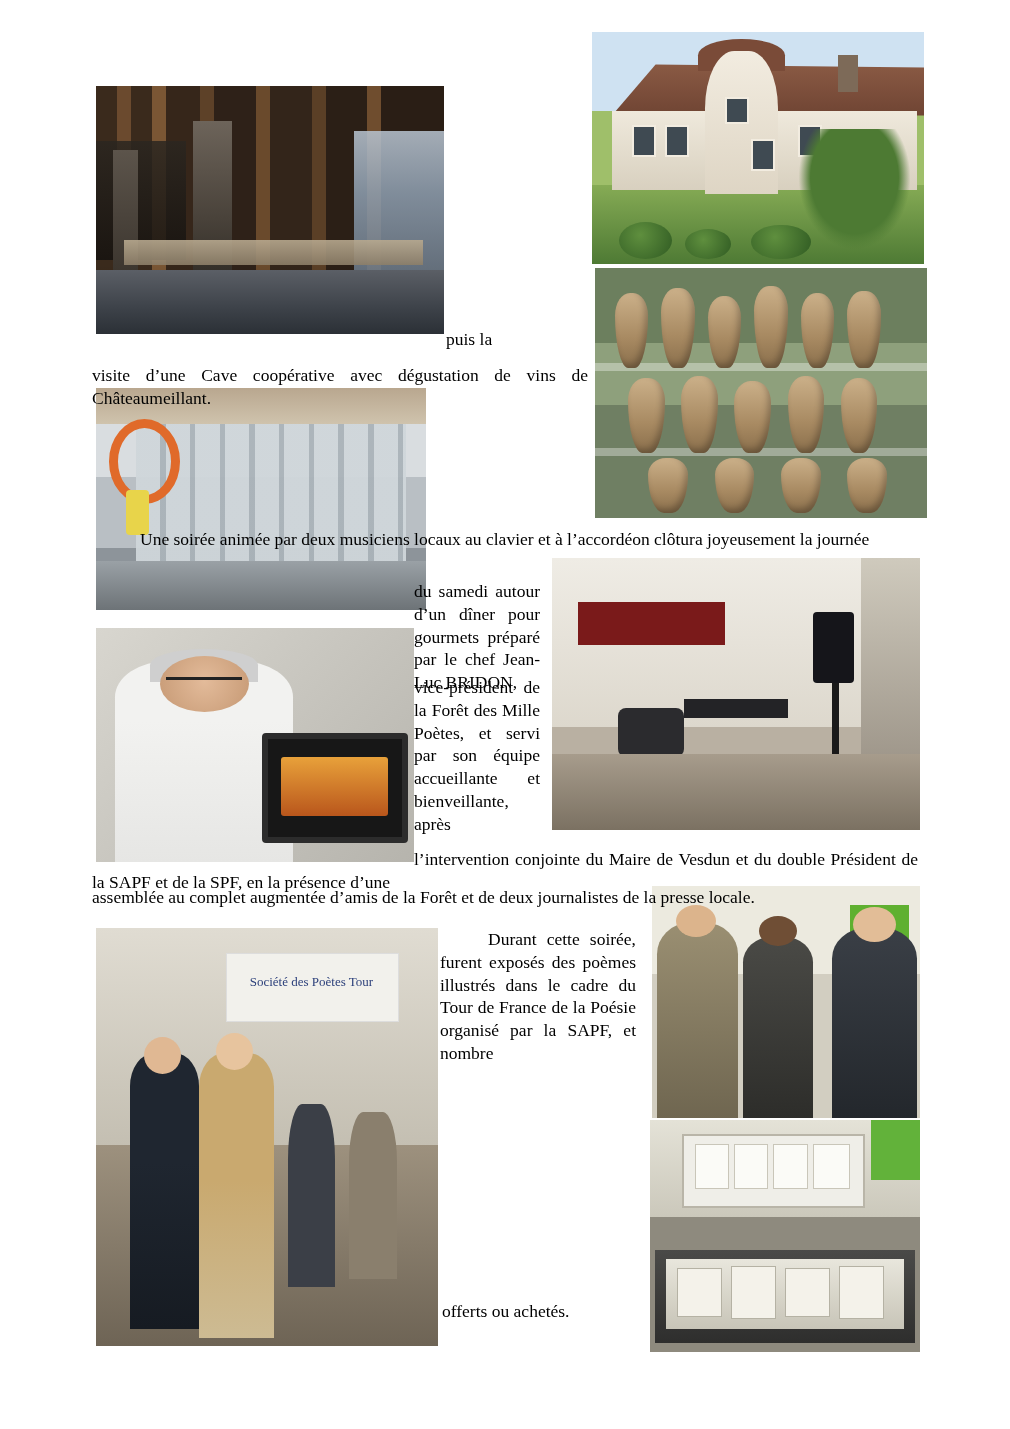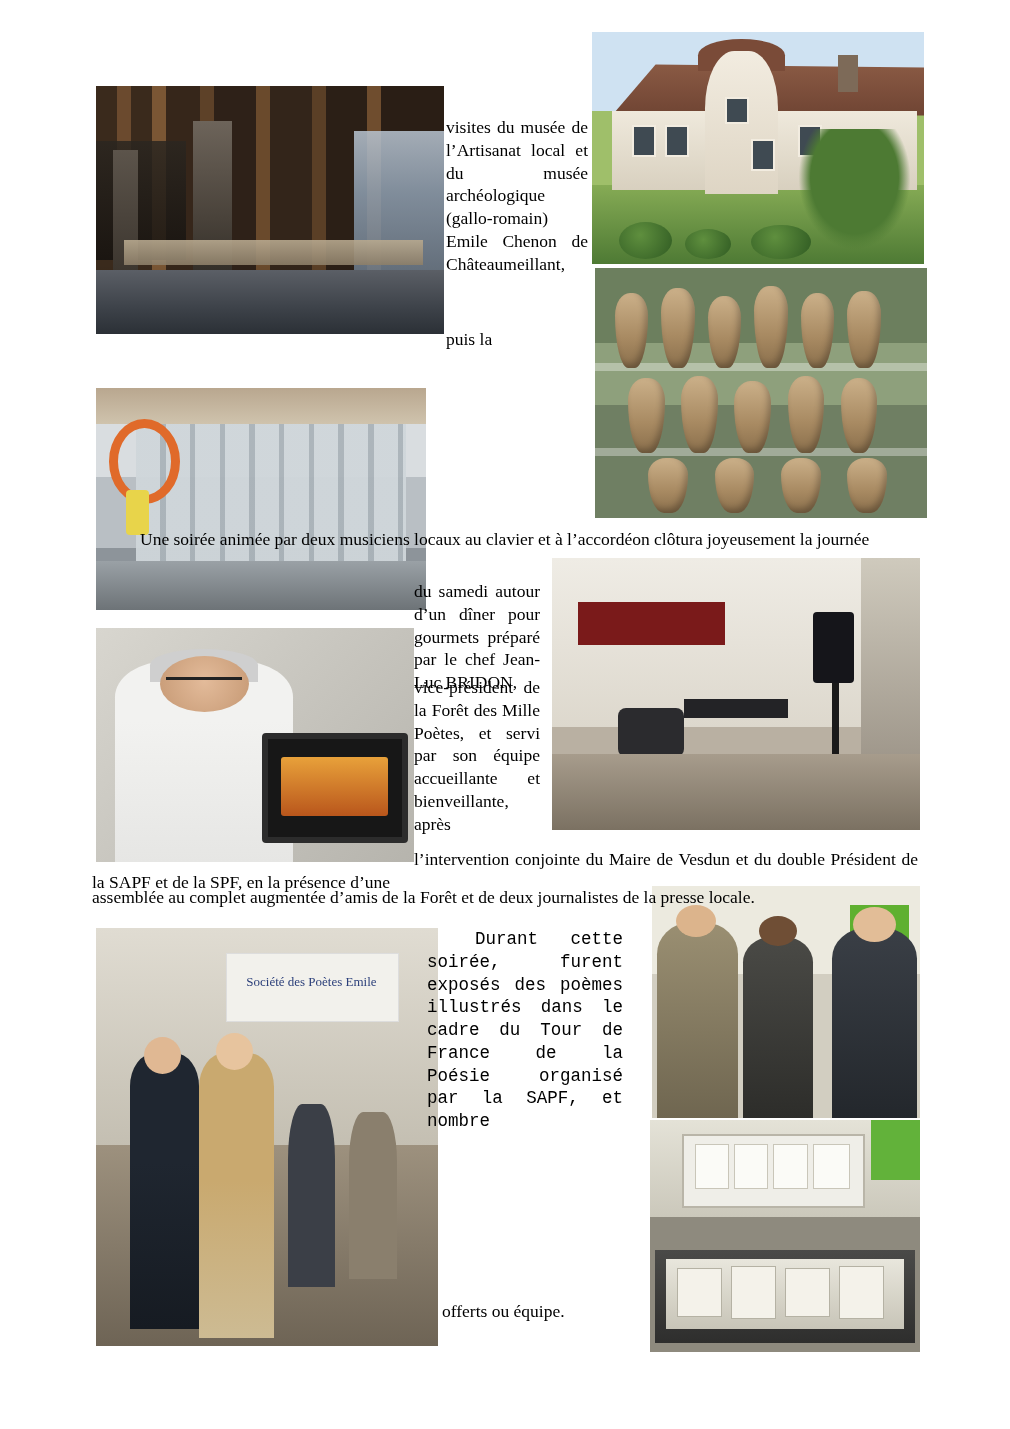--- a/index.html
+++ b/index.html
@@ -451,21 +451,21 @@
       <div class="ph ph-talk">
         <div class="wall"></div>
         <div class="banner"></div>
         <div class="floor"></div>
         <div class="p3"></div>
         <div class="p4"></div>
         <div class="p1"></div>
         <div class="p1h"></div>
         <div class="p2"></div>
         <div class="p2h"></div>
-        <div style="position:absolute;left:40%;top:6%;width:46%;height:14%;color:#2b3f7a;font-size:13px;font-family:'Liberation Serif',serif;display:flex;align-items:center;justify-content:center;">Société des Poètes Emile</div>
+        <div style="position:absolute;left:40%;top:6%;width:46%;height:14%;color:#2b3f7a;font-size:13px;font-family:'Liberation Serif',serif;display:flex;align-items:center;justify-content:center;">Société des Poètes Tour</div>
       </div>
     </div>
 
     <div class="imgblk" style="left:560px; top:858px; width:268px; height:232px;">
       <div class="ph ph-three">
         <div class="wall"></div>
         <div class="green"></div>
         <div class="m2"></div>
         <div class="m2h"></div>
         <div class="m1"></div>
@@ -488,35 +488,35 @@
         <div class="table"></div>
         <div class="cloth"></div>
         <div class="bk" style="left:10%; top:64%; width:16%; height:20%;"></div>
         <div class="bk" style="left:30%; top:63%; width:16%; height:22%;"></div>
         <div class="bk" style="left:50%; top:64%; width:16%; height:20%;"></div>
         <div class="bk" style="left:70%; top:63%; width:16%; height:22%;"></div>
       </div>
     </div>
 
 
-    <p class="para" style="position:absolute; left:354px; top:88px; width:142px;">visites du musée de l’Artisanat local et du musée archéologique (gallo-romain) Emile Chenon de Châteaumeillant,</p>
 
     <p class="para" style="position:absolute; left:354px; top:300px; width:142px; text-align:justify;">puis la</p>
 
+    <p class="para" style="position:absolute; left:0; top:336px; width:496px;">visite d’une Cave coopérative avec dégustation de vins de Châteaumeillant.</p>
 
     <p class="para indent" style="position:absolute; left:0; top:500px; width:826px;">Une soirée animée par deux musiciens locaux au clavier et à l’accordéon clôtura joyeusement la journée</p>
 
     <p class="para" style="position:absolute; left:322px; top:552px; width:126px;">du samedi autour d’un dîner pour gourmets préparé par le chef Jean-Luc BRIDON,</p>
 
     <p class="para" style="position:absolute; left:322px; top:648px; width:126px;">vice-président de la Forêt des Mille Poètes, et servi par son équipe accueillante et bienveillante, après</p>
 
     <p class="para" style="position:absolute; left:0; top:820px; width:826px; text-indent:322px;font-family:Liberation Serif, serif;">l’intervention conjointe du Maire de Vesdun et du double Président de la SAPF et de la SPF, en la présence d’une</p>
 
     <p class="para" style="position:absolute; left:0; top:858px; width:826px;">assemblée au complet augmentée d’amis de la Forêt et de deux journalistes de la presse locale.</p>
 
-    <p class="para indent" style="position:absolute; left:335px; top:900px; width:196px;font-family:Liberation Mono, monospace;">Durant cette soirée, furent exposés des poèmes illustrés dans le cadre du Tour de France de la Poésie organisé par la SAPF, et nombre</p>
-
-
-
-    <p class="para" style="position:absolute; left:350px; top:1272px; width:196px; text-align:left;">offerts ou équipe.</p>
+    <p class="para indent" style="position:absolute; left:348px; top:900px; width:196px;">Durant cette soirée, furent exposés des poèmes illustrés dans le cadre du Tour de France de la Poésie organisé par la SAPF, et nombre</p>
+
+
+
+    <p class="para" style="position:absolute; left:350px; top:1272px; width:196px; text-align:left;">offerts ou achetés.</p>
 
   </div>
 </div>
 
 </body></html>

